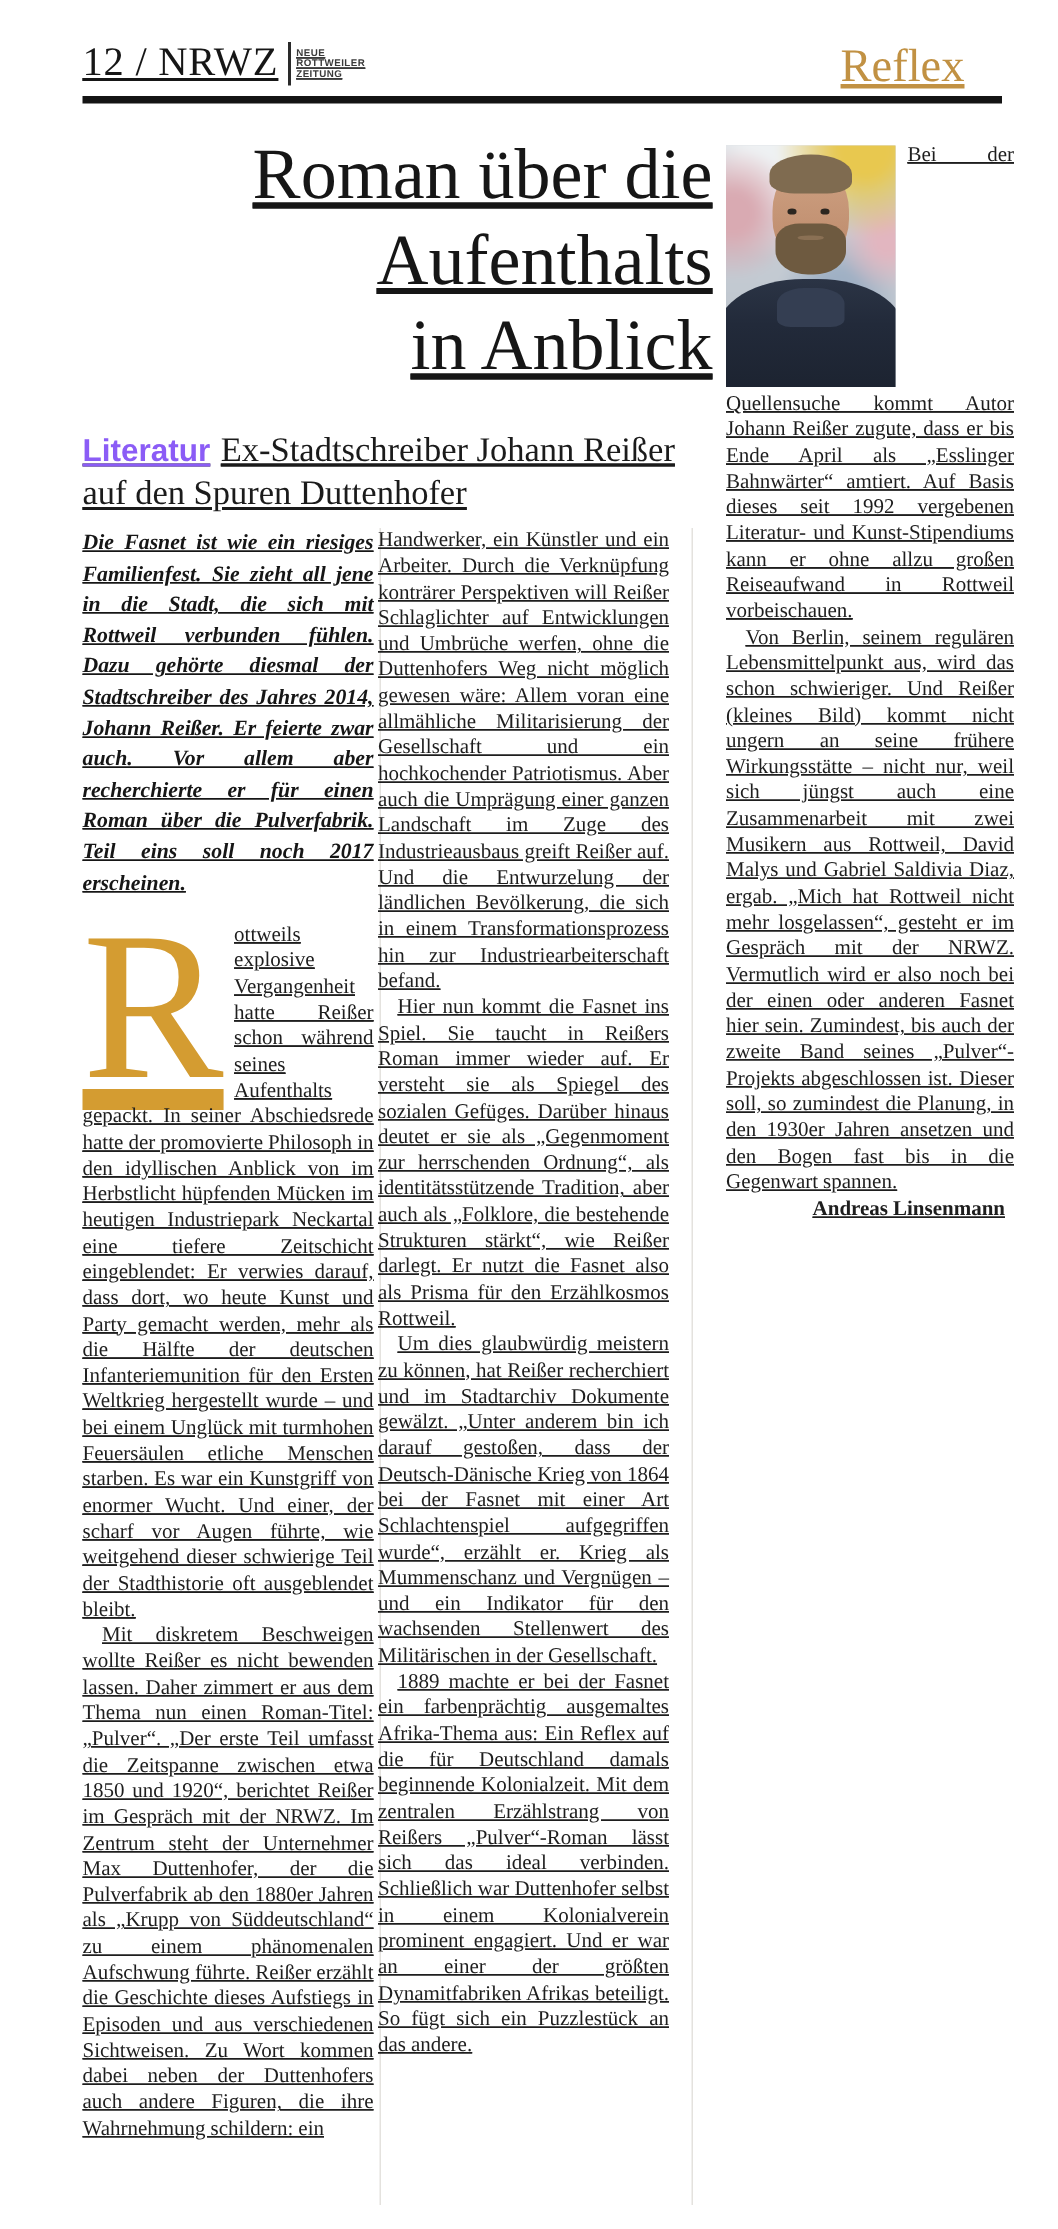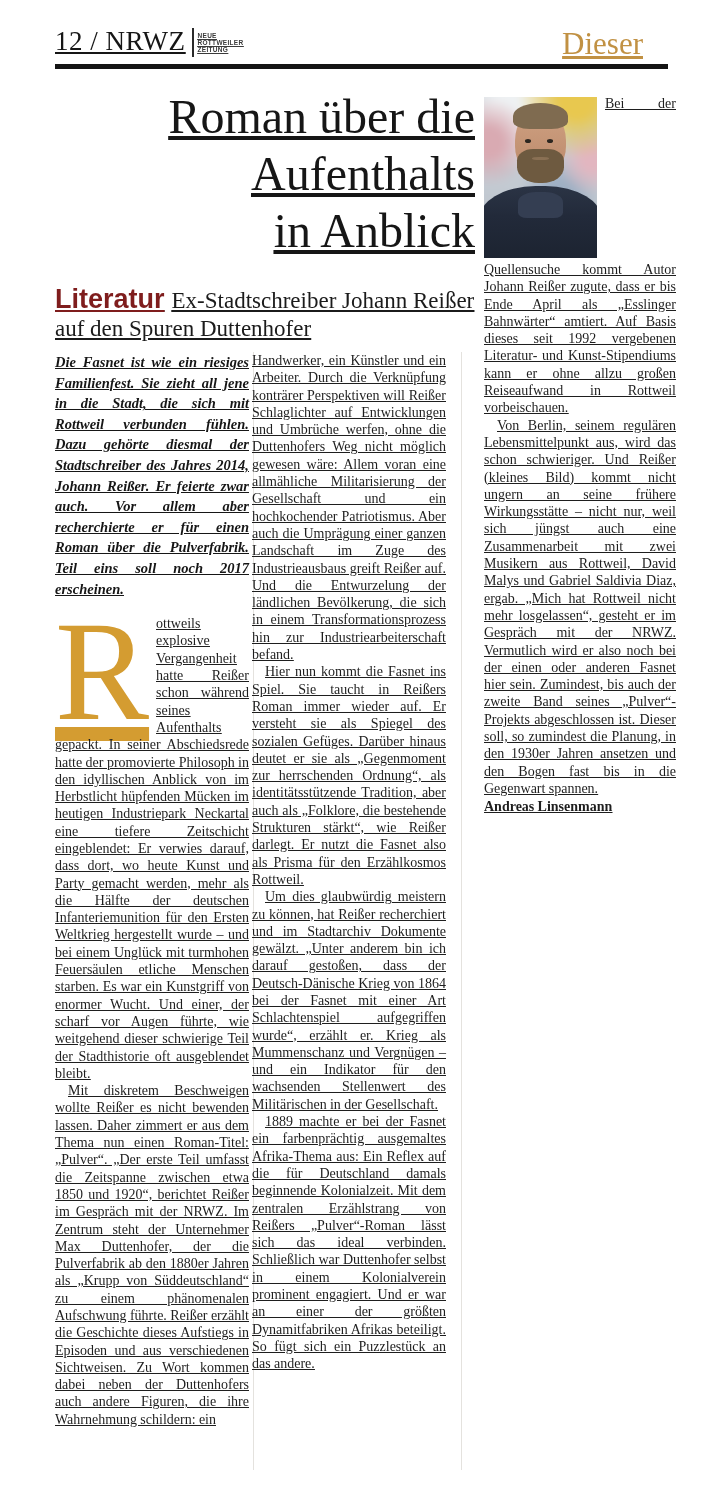--- a/index.html
+++ b/index.html
@@ -29,21 +29,21 @@
     left:55px; right:37px; top:64px; height:3px;
     border-top:4px solid #141414; border-bottom:1.5px solid #141414;
   }
 
   
   .headline { left:55px; top:88px; width:420px; font-size:48px; line-height:57px; color:#161616; font-weight:normal;text-align:right; }
   .headline span { display:block; }
   .subhead { left:55px; top:286px; width:425px; font-size:23px; line-height:27.5px; font-weight:normal; color:#1b1b1b; }
   .kicker {
     font-family:"Liberation Sans","DejaVu Sans",sans-serif;
-    font-weight:bold; color:#7f1d1d; font-size:27px; margin-right:7px;
+    font-weight:bold; color:#8b5cf6; font-size:21px; margin-right:7px;
   }
 
   
   .col {
     font-size:14px; line-height:17.3px; text-align:justify;
     hyphens:auto; -webkit-hyphens:auto; word-spacing:-0.2px;
   }
   .col p { margin:0; }
   .col .indent { text-indent:13px; }
   .col1 { left:55px;  top:352px; width:194px; }
@@ -55,21 +55,21 @@
 
   .lede {
     font-style:italic; font-weight:600; font-size:14.5px; line-height:20.6px;
     margin-bottom:16px !important; color:#161616;
   }
   .dropcap {
     float:left; color:#D49C31; font-size:141px; line-height:103px;
     height:105px; padding-right:7px; margin-top:5px;
   }
   .byline {
-    font-weight:bold; font-size:14px;
+    font-weight:bold; text-align:right; font-size:14px;
     margin-top:1px !important; padding-right:6px; text-indent:0;
   }
 
   
   .photo {
     float:left; width:113px; height:161px; margin:2px 8px 3px 0;
     position:relative; overflow:hidden; display:block; background:#c7cdd4;
   }
   .photo span { position:absolute; display:block; }
   .ph-bg {
@@ -114,21 +114,21 @@
 
 <div class="abs masthead">
   <span class="mast-main">12 / NRWZ</span>
   <span class="mast-divider"></span>
   <span class="mast-sub">
     <span>Neue</span>
     <span>Rottweiler</span>
     <span>Zeitung</span>
   </span>
 </div>
-<div class="abs section-label">Dieser</div>
+<div class="abs section-label">Reflex</div>
 <div class="abs head-rule"></div>
 
 <h1 class="abs headline">
   <span>Roman über die</span>
   <span>Aufenthalts</span>
   <span>in Anblick</span>
 </h1>
 
 <h2 class="abs subhead"><span class="kicker">Literatur</span><span>Ex-Stadtschreiber Johann Reißer auf den Spuren Duttenhofer</span></h2>
 

